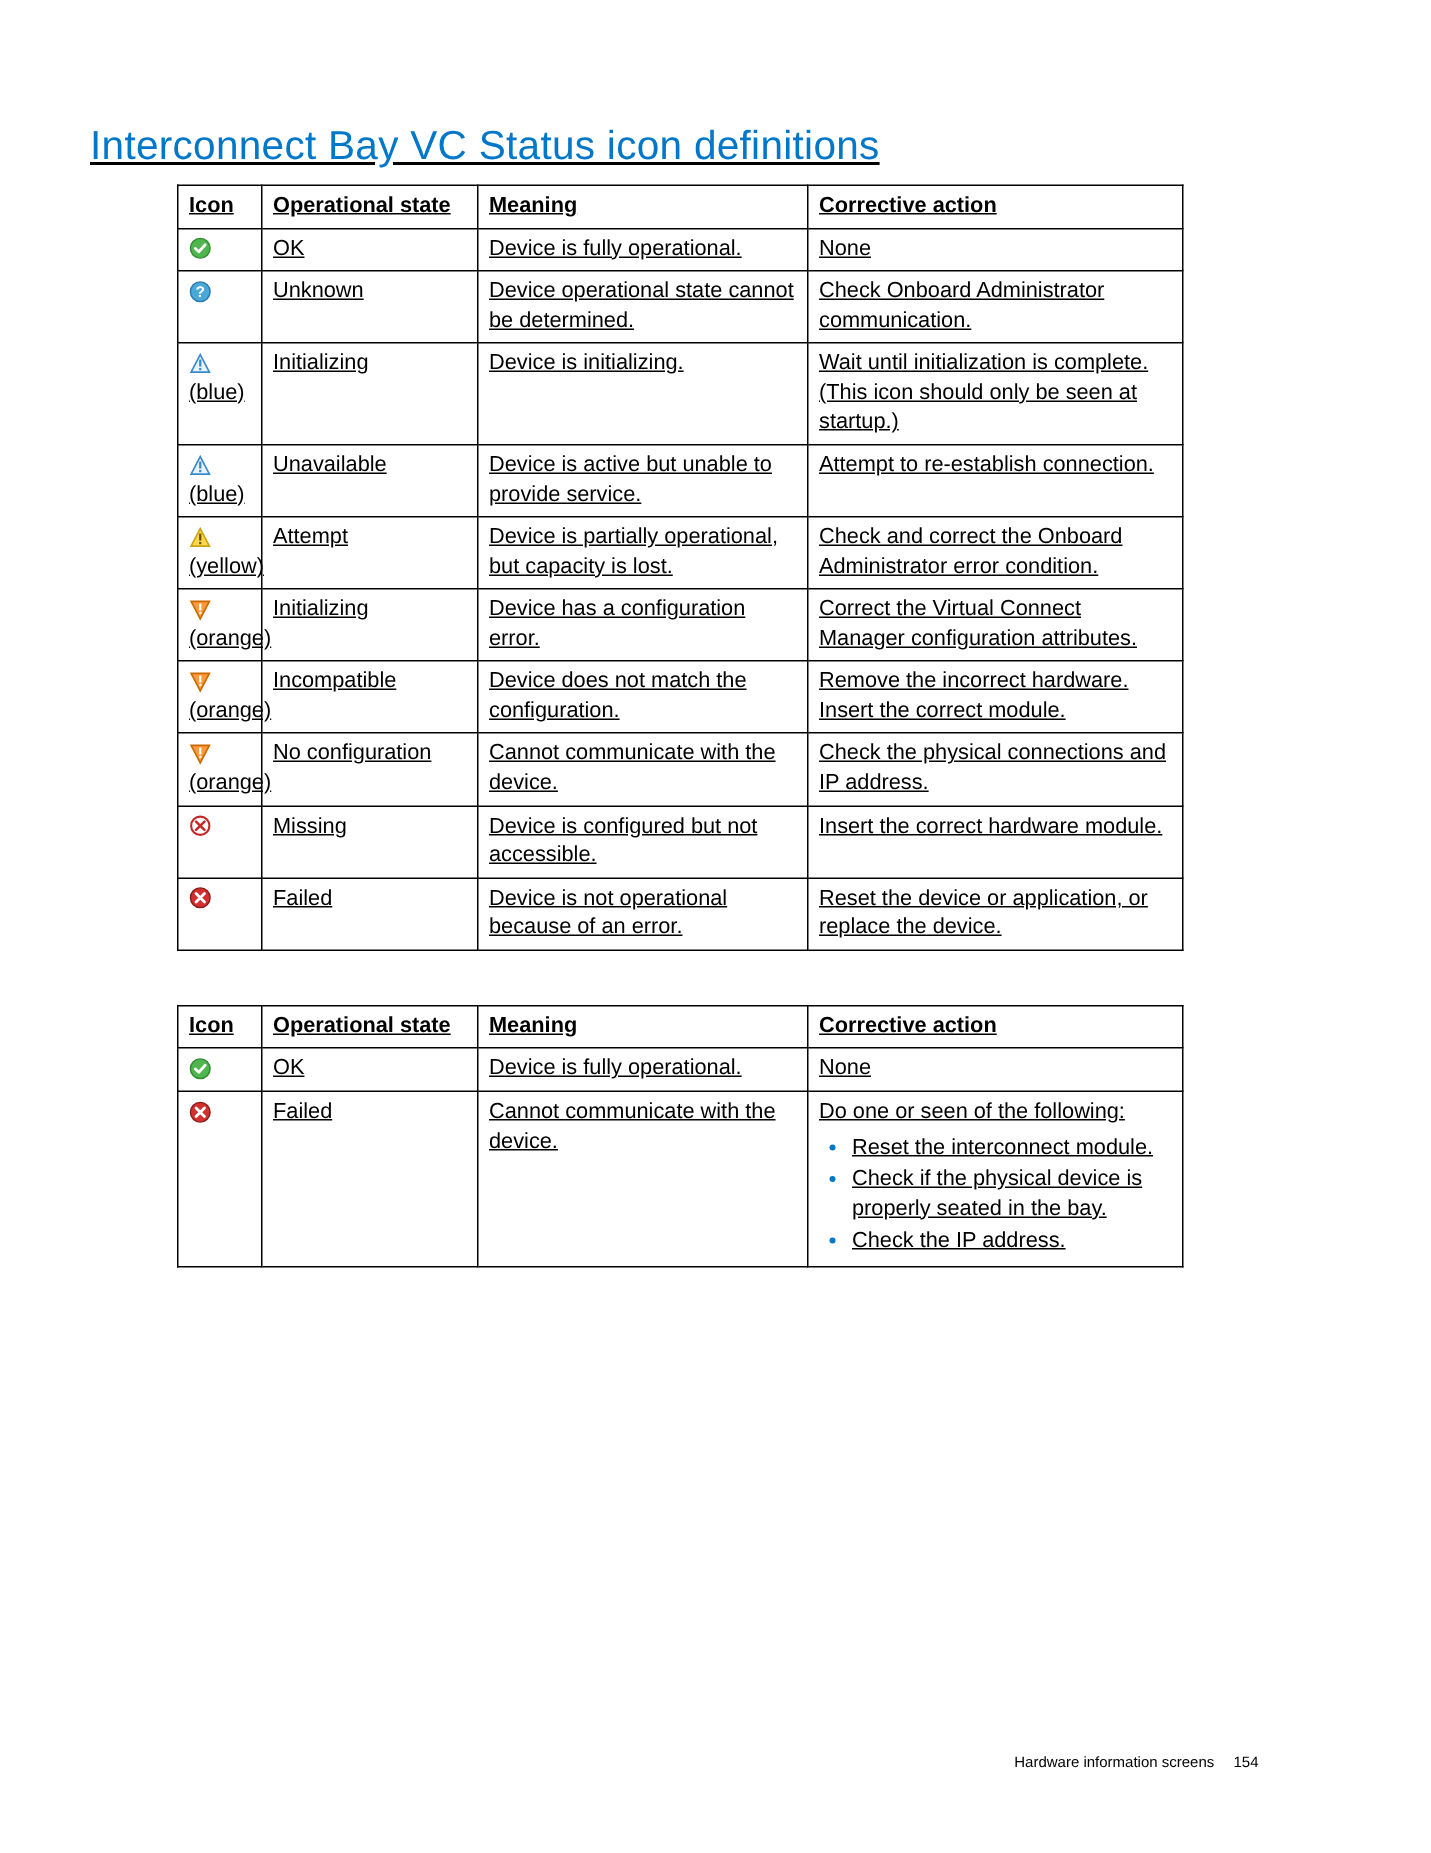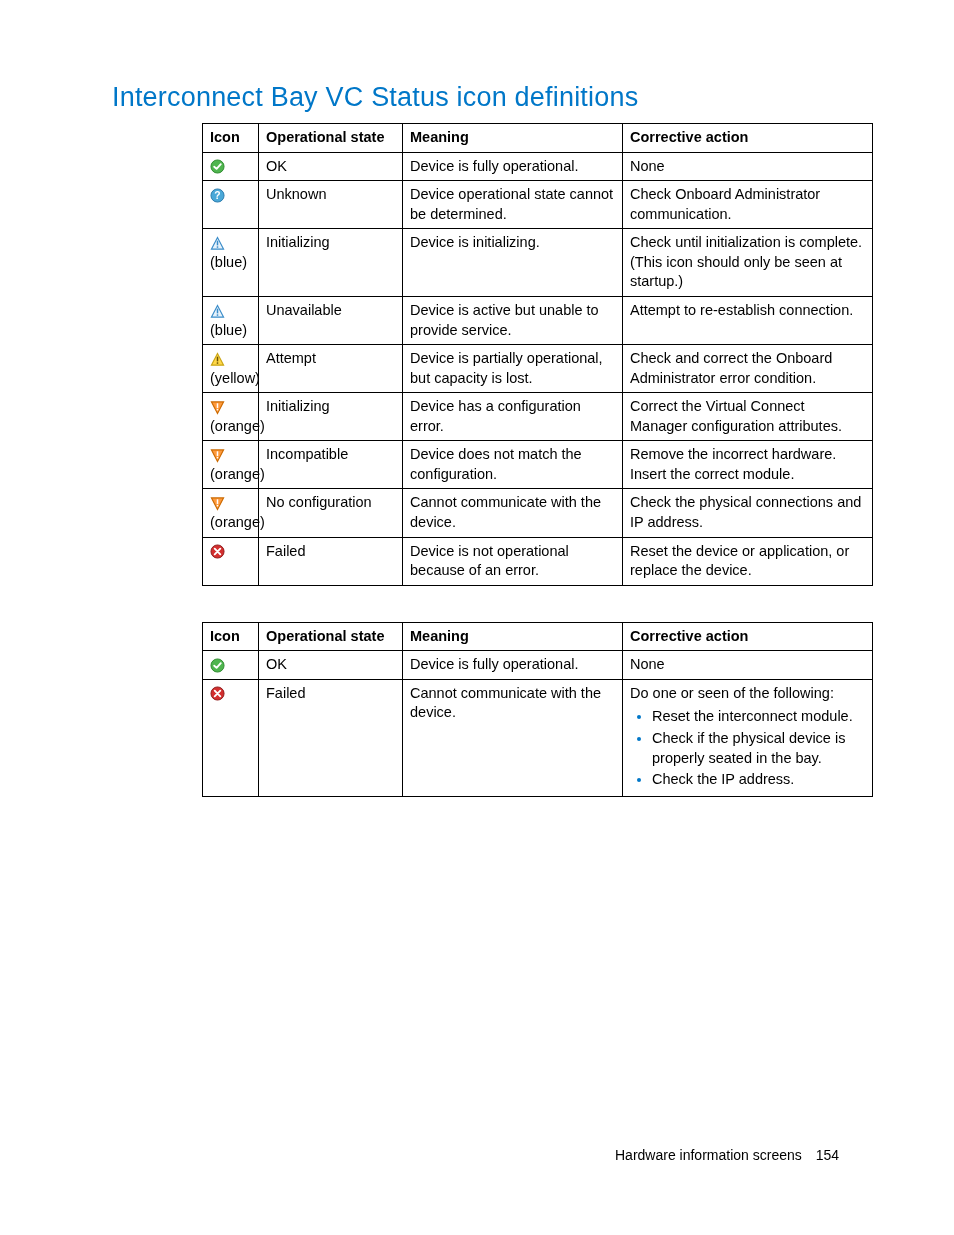--- a/index.html
+++ b/index.html
@@ -9,33 +9,34 @@
     width: 954px;
     height: 1235px;
     font-family: "Futura", "Century Gothic", "Trebuchet MS", Arial, sans-serif;
     font-size: 14.5px;
     color: #000;
     background: #fff;
     position: relative;
   }
   .page {
     box-sizing: border-box;
-    padding: 82px 90px 0 112px;
+    padding: 82px 90px 0 60px;
+    text-decoration: underline;
   }
   h2.section-heading {
     font-weight: 400;
     color: #0077c8;
     font-size: 27px;
     margin: 0 0 10px 0;
     letter-spacing: 0.2px;
   }
   table.status-table {
     border-collapse: collapse;
     width: 658px;
-    margin-left: 90px;
+    margin-left: 58px;
     margin-bottom: 36px;
     table-layout: fixed;
   }
   table.status-table th,
   table.status-table td {
     border: 1px solid #000;
     padding: 4px 7px 4px 7px;
     vertical-align: top;
     text-align: left;
     line-height: 1.35;
@@ -61,23 +62,23 @@
   ul.action-list li {
     margin-bottom: 2px;
   }
   ul.action-list li::marker {
     color: #0077c8;
     font-size: 13px;
   }
 
   .footer {
     position: absolute;
-    bottom: 72px;
+    bottom: 54px;
     right: 115px;
-    font-size: 14px;
+    font-size: 10px;
   }
   .footer .pn { margin-left: 10px; }
 </style>
 </head>
 <body>
 
 <div class="page">
 
   <h2 class="section-heading">Interconnect Bay VC Status icon definitions</h2>
 
@@ -116,21 +117,21 @@
           <td>Check Onboard Administrator communication.</td>
         </tr>
         <tr>
           <td><span class="icon-wrap"><svg class="ic" viewBox="0 0 16 16" xmlns="http://www.w3.org/2000/svg">
                 <path d="M8 1.5 L14.5 14 L1.5 14 Z" fill="#e8f3fb" stroke="#3a8cc9" stroke-width="1.2"></path>
                 <rect x="7.2" y="5" width="1.6" height="5" fill="#3a8cc9"></rect>
                 <rect x="7.2" y="11" width="1.6" height="1.6" fill="#3a8cc9"></rect>
               </svg></span><span class="icon-note">(blue)</span></td>
           <td>Initializing</td>
           <td>Device is initializing.</td>
-          <td>Check until initialization is complete. (This icon should only be seen at startup.)</td>
+          <td>Wait until initialization is complete. (This icon should only be seen at startup.)</td>
         </tr>
         <tr>
           <td><span class="icon-wrap"><svg class="ic" viewBox="0 0 16 16" xmlns="http://www.w3.org/2000/svg">
                 <path d="M8 1.5 L14.5 14 L1.5 14 Z" fill="#e8f3fb" stroke="#3a8cc9" stroke-width="1.2"></path>
                 <rect x="7.2" y="5" width="1.6" height="5" fill="#3a8cc9"></rect>
                 <rect x="7.2" y="11" width="1.6" height="1.6" fill="#3a8cc9"></rect>
               </svg></span><span class="icon-note">(blue)</span></td>
           <td>Unavailable</td>
           <td>Device is active but unable to provide service.</td>
           <td>Attempt to re-establish connection.</td>
@@ -167,20 +168,29 @@
         </tr>
         <tr>
           <td><span class="icon-wrap"><svg class="ic" viewBox="0 0 16 16" xmlns="http://www.w3.org/2000/svg">
                 <path d="M8 14.5 L14.5 2 L1.5 2 Z" fill="#ff9a3c" stroke="#cc6a00" stroke-width="1.2"></path>
                 <rect x="7.2" y="3.5" width="1.6" height="5" fill="#fff"></rect>
                 <rect x="7.2" y="9.5" width="1.6" height="1.6" fill="#fff"></rect>
               </svg></span><span class="icon-note">(orange)</span></td>
           <td>No configuration</td>
           <td>Cannot communicate with the device.</td>
           <td>Check the physical connections and IP address.</td>
+        </tr>
+        <tr>
+          <td><span class="icon-wrap"><svg class="ic" viewBox="0 0 16 16" xmlns="http://www.w3.org/2000/svg">
+                <circle cx="8" cy="8" r="6.5" fill="#fff" stroke="#c62828" stroke-width="1.5"></circle>
+                <path d="M5 5 L11 11 M11 5 L5 11" stroke="#c62828" stroke-width="1.8" stroke-linecap="round"></path>
+              </svg></span></td>
+          <td>Missing</td>
+          <td>Device is configured but not accessible.</td>
+          <td>Insert the correct hardware module.</td>
         </tr>
         <tr>
           <td><span class="icon-wrap"><svg class="ic" viewBox="0 0 16 16" xmlns="http://www.w3.org/2000/svg">
                 <circle cx="8" cy="8" r="7" fill="#d32f2f" stroke="#8e1b1b" stroke-width="1"></circle>
                 <path d="M5 5 L11 11 M11 5 L5 11" stroke="#fff" stroke-width="2" stroke-linecap="round"></path>
               </svg></span></td>
           <td>Failed</td>
           <td>Device is not operational because of an error.</td>
           <td>Reset the device or application, or replace the device.</td>
         </tr>

